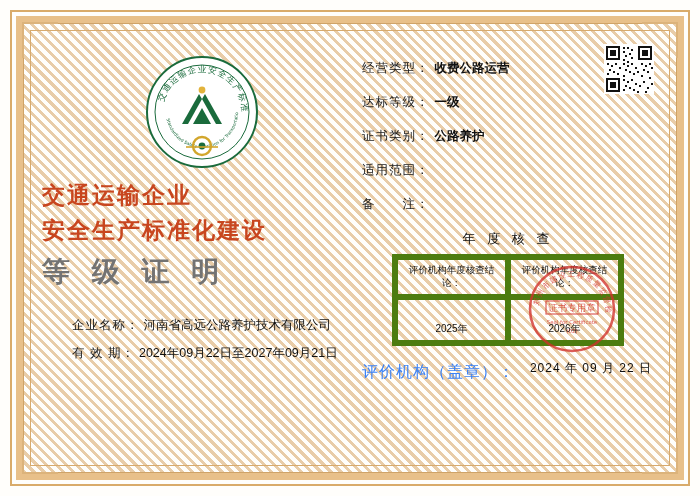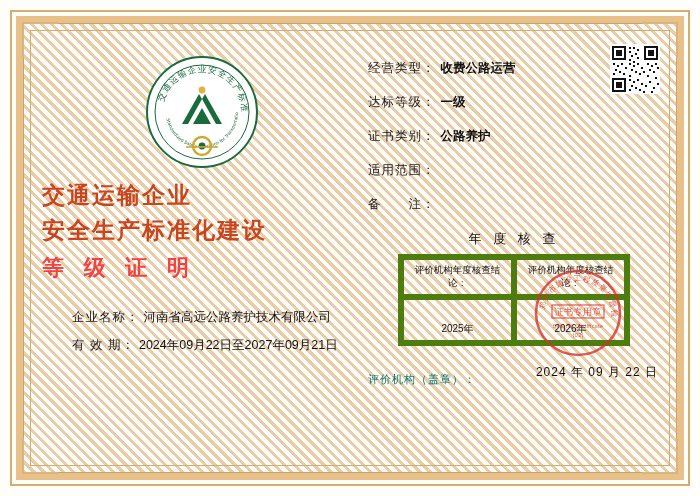--- a/index.html
+++ b/index.html
@@ -88,22 +88,22 @@
   }
   .title-line1, .title-line2 {
     color: #c8461f;
     font-size: 23px;
     letter-spacing: 2px;
     font-weight: bold;
     line-height: 1.5;
     font-family: "DejaVu Sans", "Liberation Sans", sans-serif;
   }
   .title-line3 {
-    color: #ef4444;
-    font-size: 22px;
+    color: #737373;
+    font-size: 28px;
     letter-spacing: 6px;
     font-weight: bold;
     margin-top: 6px;
     font-family: "DejaVu Sans", "Liberation Sans", sans-serif;
   }
 
   .fields {
     margin-top: 26px;
     padding-left: 18px;
   }
@@ -124,21 +124,21 @@
   .field-value {
     color: #111;
     font-size: 12.5px;
     margin-left: 4px;
     border-bottom: 1px solid transparent;
   }
 
   
   .right-panel {
     position: absolute;
-    right: 6px;
+    right: 12px;
     top: 4px;
     width: 292px;
   }
   .qr {
     position: absolute;
     right: 0;
     top: 6px;
     width: 50px;
     height: 50px;
   }
@@ -182,24 +182,24 @@
     vertical-align: top;
     height: 14px;
   }
   table.annual td.yearcell {
     height: 32px;
     vertical-align: bottom;
     padding-bottom: 4px;
     font-size: 10px;
   }
   .agency-row {
-    margin-top: 26px;
-    font-size: 11px;
+    margin-top: 16px;
+    font-size: 16px;
     letter-spacing: 1px;
-    color: #0f766e;
+    color: #3b82f6;
   }
   .seal {
     position: absolute;
     right: 36px;
     bottom: 28px;
     width: 92px;
     height: 92px;
     opacity: 0.92;
   }
   .date-row {

